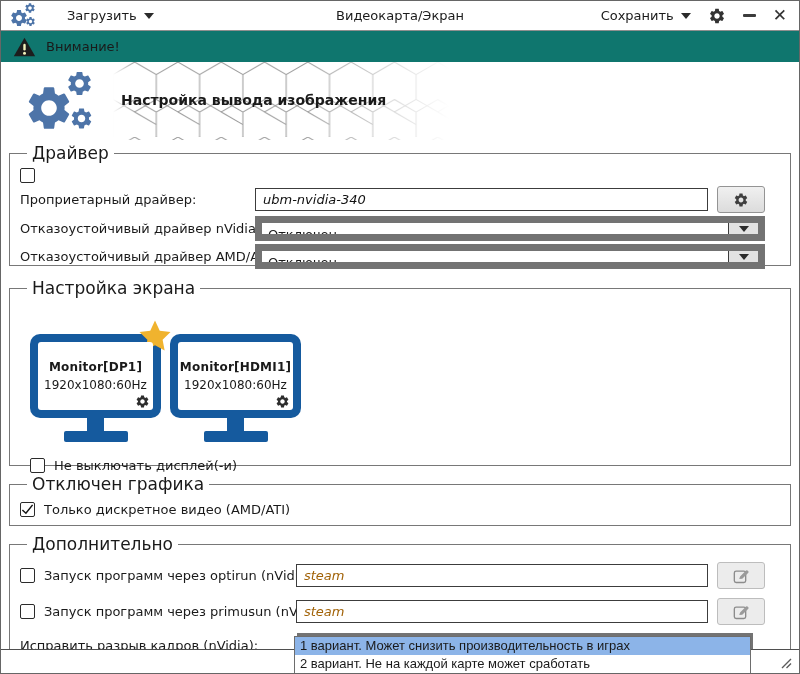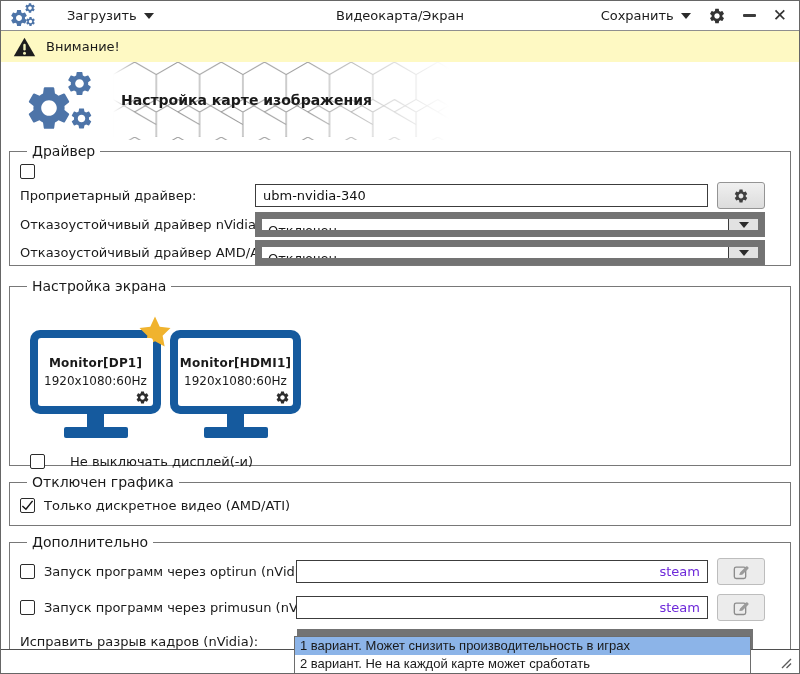--- a/index.html
+++ b/index.html
@@ -11,49 +11,49 @@
   .titlebar { height:30px; display:flex; align-items:center; padding:0 12px 0 8px; border-bottom:1px solid #8f8f8f; position:relative; background:#fff; }
   .tb-left { display:flex; align-items:center; gap:28px; z-index:2; }
   .tb-title { position:absolute; left:0; right:0; text-align:center; font-size:13px; font-weight:normal; }
   .tb-right { margin-left:auto; display:flex; align-items:center; gap:17px; z-index:2; }
   .tb-btn { display:flex; align-items:center; gap:7px; font-size:13px; cursor:default; }
   .caret { width:0; height:0; border-left:5px solid transparent; border-right:5px solid transparent; border-top:6px solid #2b2b2b; }
   .min-glyph { width:13px; height:3px; background:#3c3c3c; border-radius:1px; }
   .close-glyph { font-size:17px; line-height:1; color:#333; }
 
   
-  .warnbar { height:31px; background:#fef9c3; display:flex; align-items:center; gap:10px; padding:0 12px; font-size:13px; }
+  .warnbar { height:31px; background:#0f766e; display:flex; align-items:center; gap:10px; padding:0 12px; font-size:13px; }
 
   
   .header { height:78px; position:relative; overflow:hidden; }
   .hexwrap { position:absolute; left:112px; top:0; width:350px; height:78px; }
   .hexfade { position:absolute; left:112px; top:0; width:350px; height:78px;
              background:linear-gradient(90deg, #fff 0%, rgba(255,255,255,0) 6%, rgba(255,255,255,0) 55%, #fff 96%); }
   .header-gears { position:absolute; left:22px; top:7px; }
   .header-title { position:absolute; left:120px; top:30px; font-size:14px; font-weight:600; }
 
   
   fieldset { margin:0 8px; border:1px solid #787878; padding:2px 25px 4px 10px; background:transparent; }
-  legend { font-size:14px; padding:0 5px; margin-left:7px; }
+  legend { font-size:17px; padding:0 5px; margin-left:7px; }
   .fs-driver { margin-top:3px; height:123px; }
   .fs-screen { margin-top:12px; height:188px; }
   .fs-hybrid { margin-top:8px; height:52px; }
   .fs-extra  { margin-top:8px; height:117px; position:relative; }
 
   .row { display:flex; align-items:center; margin:3px 0; }
   .row-label { font-size:13px; white-space:nowrap; }
   .lbl-235 { width:235px; flex:none; }
   .lbl-252 { width:252px; flex:none; }
   .lbl-277 { width:277px; flex:none; }
 
   .cb { width:15px; height:15px; flex:none; border:1.5px solid #2b2b2b; border-radius:2px; background:#fff;
         margin-right:9px; display:flex; align-items:center; justify-content:center; }
 
-  .text-input { flex:1; height:23px; border:1px solid #3c3c3c; font-family:inherit; font-size:13px; padding:0 7px; color:#111; background:#fff; min-width:0; }
-  .text-input.ghost { color:#6d28d9;text-align:right; }
+  .text-input { flex:1; height:23px; border:1px solid #3c3c3c; font-family:inherit; font-size:13px; padding:0 7px; color:#111; background:#fff; min-width:0;font-style:italic; }
+  .text-input.ghost { color:#a16207; }
 
   .icon-btn { width:48px; height:27px; margin-left:9px; flex:none; border:1px solid #949494; border-radius:3px;
               background:linear-gradient(#f0f0f0,#dcdcdc); display:flex; align-items:center; justify-content:center; }
   .icon-btn.disabled { background:#ececec; border-color:#bdbdbd; }
 
   .combo { flex:1; height:25px; border:7px solid #737373; background:#fff; display:flex; align-items:stretch; min-width:0; }
   .combo.fixed { flex:none; width:456px; }
   .combo-text { flex:1; font-size:13px; padding:4px 6px 0 6px; white-space:nowrap; overflow:hidden; }
   .combo-arrow { width:30px; flex:none; border-left:1px solid #3c3c3c; background:#e2e2e2; display:flex; align-items:center; justify-content:center; }
 
@@ -62,21 +62,21 @@
   .monitor { width:131px; position:relative; }
   .mon-frame { height:84px; background:#155a9e; border-radius:10px; padding:8px; }
   .mon-inner { background:#fff; border-radius:3px; height:100%; position:relative;
                display:flex; flex-direction:column; align-items:center; justify-content:center; gap:4px;text-align:center; }
   .mon-name { font-size:12px; font-weight:bold; letter-spacing:.2px; }
   .mon-res  { font-size:12px; }
   .mon-gear { position:absolute; right:3px; bottom:1px; line-height:0; }
   .mon-neck { width:17px; height:13px; background:#155a9e; margin:0 auto; }
   .mon-base { width:64px; height:11px; background:#155a9e; border-radius:2px; margin:0 auto; }
   .star { position:absolute; top:-16px; right:-13px; line-height:0; }
-  .keep-row { margin-top:16px; margin-left:10px;gap:16px; }
+  .keep-row { margin-top:16px; margin-left:10px; }
 
   
   .droplist { position:absolute; left:293px; top:635px; width:457px; border:1px solid #6d6d6d; background:#fff; z-index:10; }
   .opt { height:18px; line-height:18px; font-size:13px; padding:0 5px; white-space:nowrap; overflow:hidden; font-family:"Liberation Sans", sans-serif; }
   .opt.sel { background:#8cb4e8; }
 
   
   .statusbar { position:absolute; left:0; right:0; bottom:0; height:24px; background:#fff; border-top:1px solid #4f4f4f; }
   .grip { position:absolute; right:7px; bottom:4px; line-height:0; }
 
@@ -143,21 +143,21 @@
         </pattern>
       </defs>
       <rect x="0" y="-10" width="350" height="98" fill="url(#hexpat)"></rect>
     </svg>
     <div class="hexfade"></div>
     <svg class="header-gears" width="80" height="66" fill="#4d74a8">
       <use href="#gear" x="0" y="13" width="52" height="52"></use>
       <use href="#gear" x="42" y="0" width="29" height="29"></use>
       <use href="#gear" x="46" y="37" width="25" height="25"></use>
     </svg>
-    <span class="header-title">Настройка карте изображения</span>
+    <span class="header-title">Настройка вывода изображения</span>
   </div>
 
   <fieldset class="fs-driver">
     <legend>Драйвер</legend>
     <div class="row">
       <span class="cb"></span>
     </div>
     <div class="row">
       <span class="row-label lbl-235">Проприетарный драйвер:</span>
       <input class="text-input" value="ubm-nvidia-340" style="">

